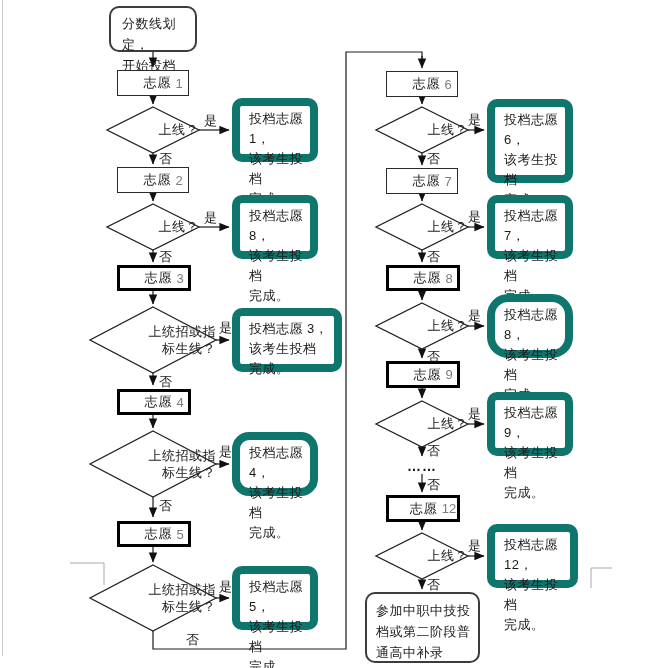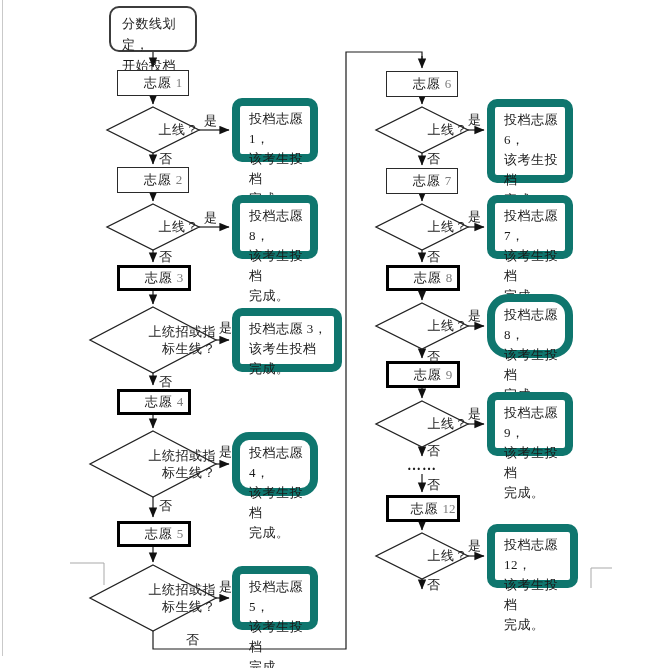--- a/index.html
+++ b/index.html
@@ -1,18 +1,18 @@
 <!DOCTYPE html>
 <html><head>
 <meta charset="utf-8">
 <style>
   html,body{margin:0;padding:0;background:#fff;}
   #canvas{
     position:relative;width:671px;height:668px;background:#ffffff;overflow:hidden;
-    font-family:Liberation Serif, serif;color:#1a1a1a;
+    font-family:Liberation Sans, sans-serif;color:#1a1a1a;
   }
   #wires{position:absolute;left:0;top:0;width:671px;height:668px;}
   .node{position:absolute;box-sizing:border-box;background:#fff;}
   .rect{
     border:1px solid #2a2a2a;display:flex;align-items:center;justify-content:center;
     font-size:13px;letter-spacing:1px;padding-left:20px;
   }
   .rect.bold{border:3px solid #000;}
   .num{margin-left:4px;color:#7d7d7d;letter-spacing:0;}
   .round{
@@ -187,20 +187,23 @@
   <div class="node round" style="left:487px;top:294px;width:86px;height:64px;border-radius:21px;">投档志愿 8，
 该考生投档
 完成。</div>
   <div class="node round" style="left:487px;top:392px;width:86px;height:64px;">投档志愿 9，
 该考生投档
 完成。</div>
   <div class="node round" style="left:487px;top:524px;width:91px;height:64px;">投档志愿 12，
 该考生投档
 完成。</div>
 
+  <div class="node endbox" style="left:365px;top:592px;width:115px;height:71px;">参加中职中技投
+档或第二阶段普
+通高中补录</div>
 
   <div class="dots" style="left:396px;top:458px;width:52px;">……</div>
 
   <div class="lab" style="left:204px;top:112px;">是</div>
   <div class="lab" style="left:204px;top:209px;">是</div>
   <div class="lab" style="left:219px;top:319px;">是</div>
   <div class="lab" style="left:219px;top:443px;">是</div>
   <div class="lab" style="left:219px;top:578px;">是</div>
   <div class="lab" style="left:468px;top:111px;">是</div>
   <div class="lab" style="left:468px;top:208px;">是</div>

